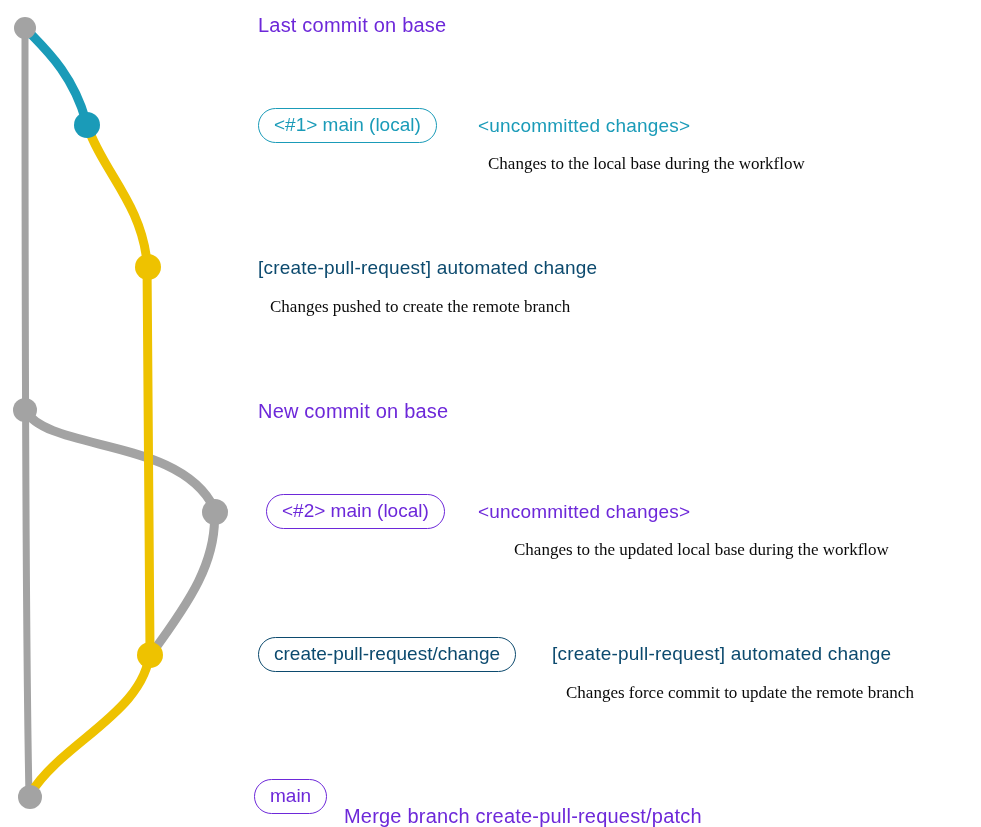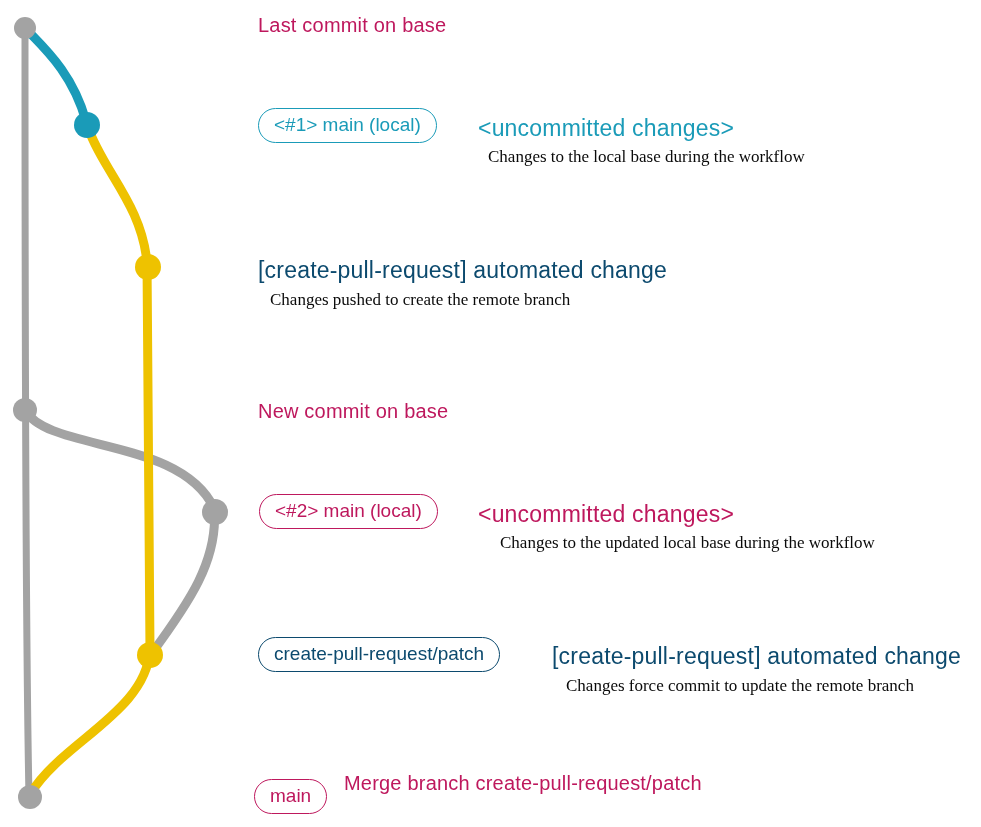--- a/index.html
+++ b/index.html
@@ -2,54 +2,54 @@
 <html><head>
 <meta charset="utf-8">
 <style>
   * { margin:0; padding:0; box-sizing:border-box; }
   html,body { background:#ffffff; }
   body { font-family:"Liberation Sans", sans-serif; }
   .canvas { position:relative; width:981px; height:827px; background:#ffffff; overflow:hidden; }
   .graph-svg { position:absolute; left:0; top:0; }
   .abs { position:absolute; white-space:nowrap; }
 
-  .gray-text { color:#be185d; }
+  .gray-text { color:#6d28d9; }
   .teal-text { color:#1a9bb8; }
   .gold-text { color:#0c4a6e; }
 
   .label-lg { font-size:20px; letter-spacing:0.2px; }
-  .label-md { font-size:23px; letter-spacing:0.2px; }
-  .note { font-family:"Liberation Serif", serif; font-size:17px; color:#0a0a0a; }
+  .label-md { font-size:19px; letter-spacing:0.2px; }
+  .note { font-family:"Liberation Serif", serif; font-size:17px; color:#0a0a0a;margin-top:7px; }
 
   .badge {
     display:inline-block;
     border:1.5px solid currentColor;
     border-radius:18px;
     padding:5px 15px;
     font-size:19px;
     line-height:1.2;
     background:#ffffff;
   }
 
   
   .p-last      { left:258px; top:14px; }
   .p-badge1    { left:258px; top:108px; }
   .p-status1   { left:478px; top:115px; }
   .p-note1     { left:488px; top:147px; }
   .p-title2    { left:258px; top:257px; }
   .p-note2     { left:270px; top:290px; }
   .p-new       { left:258px; top:400px; }
-  .p-badge3    { left:259px; top:494px; }
+  .p-badge3    { left:266px; top:494px; }
   .p-status3   { left:478px; top:501px; }
-  .p-note3     { left:500px; top:533px; }
+  .p-note3     { left:514px; top:533px; }
   .p-badge4    { left:258px; top:637px; }
   .p-title4    { left:552px; top:643px; }
   .p-note4     { left:566px; top:676px; }
   .p-badge5    { left:254px; top:779px; }
-  .p-title5    { left:344px; top:772px; }
+  .p-title5    { left:344px; top:805px; }
 </style>
 </head>
 <body>
 
 <div class="canvas">
 
   <svg class="graph-svg" width="260" height="827" viewBox="0 0 260 827" aria-hidden="true">
 
     <path d="M25,28 C25,300 25,600 29,797" fill="none" stroke-width="7" stroke-linecap="round" stroke="#a3a3a3"></path>
 
@@ -76,20 +76,20 @@
 
   <div class="abs p-title2 label-md gold-text">[create-pull-request] automated change</div>
   <div class="abs p-note2 note">Changes pushed to create the remote branch</div>
 
   <div class="abs p-new label-lg gray-text">New commit on base</div>
 
   <span class="abs p-badge3 badge gray-text">&lt;#2&gt; main (local)</span>
   <div class="abs p-status3 label-md gray-text">&lt;uncommitted changes&gt;</div>
   <div class="abs p-note3 note">Changes to the updated local base during the workflow</div>
 
-  <span class="abs p-badge4 badge gold-text">create-pull-request/patch</span>
+  <span class="abs p-badge4 badge gold-text">create-pull-request/change</span>
   <div class="abs p-title4 label-md gold-text">[create-pull-request] automated change</div>
   <div class="abs p-note4 note">Changes force commit to update the remote branch</div>
 
   <span class="abs p-badge5 badge gray-text">main</span>
   <div class="abs p-title5 label-lg gray-text">Merge branch create-pull-request/patch</div>
 
 </div>
 
 </body></html>

